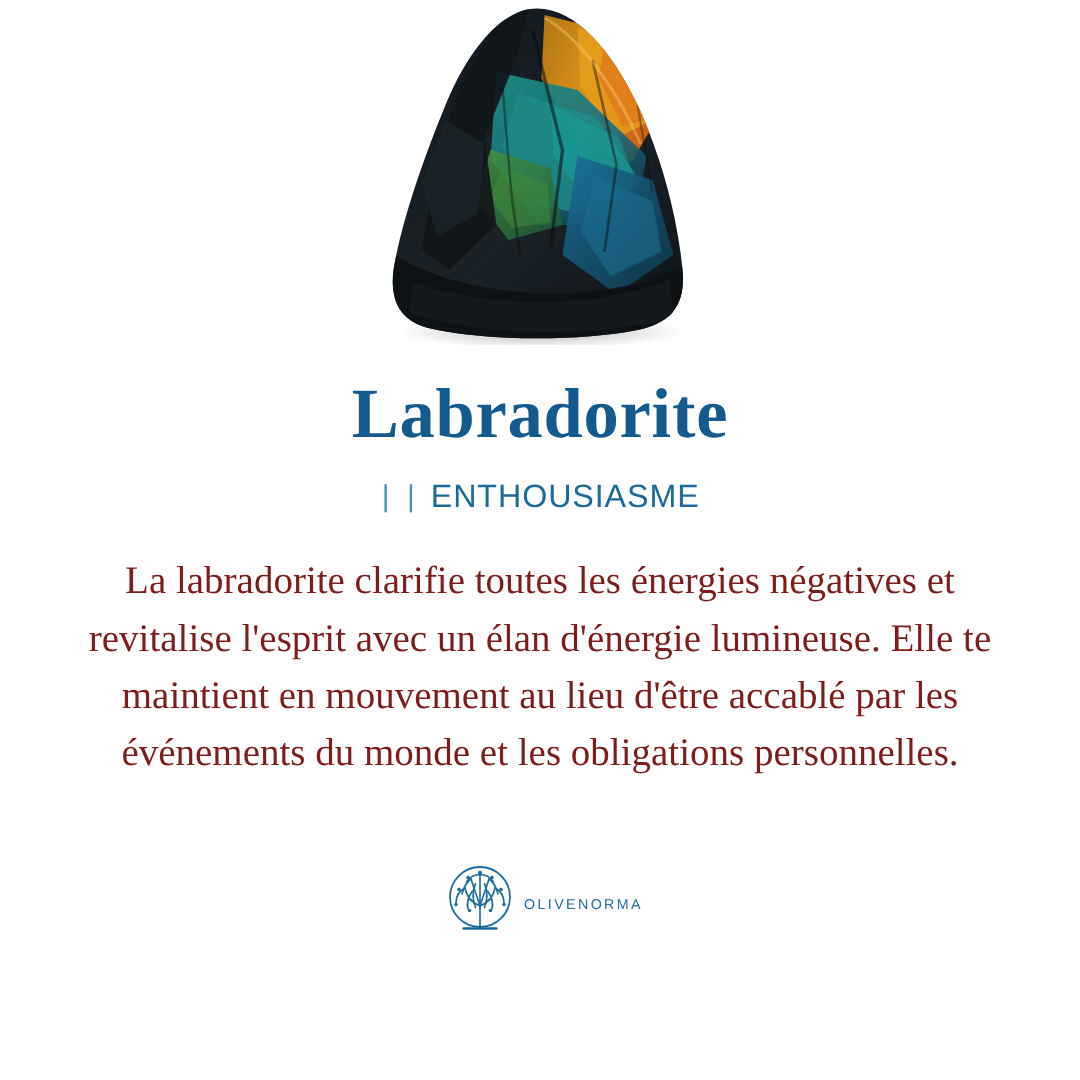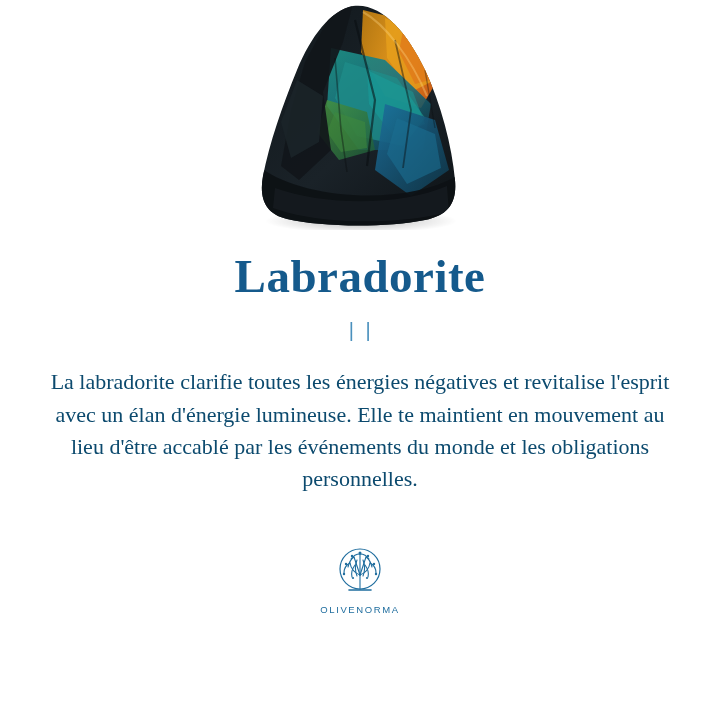--- a/index.html
+++ b/index.html
@@ -73,30 +73,30 @@
     font-size: 20px;
     padding: 0 1px;
   }
 
   
   .description {
     margin-top: 24px;
     width: 628px;
     text-align: center;
     font-family: "Liberation Serif", serif;
-    font-size: 22px;
+    font-size: 26px;
     line-height: 1.47;
-    color: #0c4a6e;
+    color: #7f1d1d;
   }
 
   
   .logo-block {
     margin-top: 27px;
     display: flex;
-    flex-direction: column;
+    flex-direction: row;
     align-items: center;
   }
   .logo-tree {
     display: block;
   }
   .brand {
     margin-top: 3px;
     font-family: "Liberation Sans", sans-serif;
     font-size: 9.5px;
     letter-spacing: 1.6px;
@@ -178,20 +178,21 @@
         </g>
       </svg>
     </div>
   </div>
 
   <div class="title">Labradorite</div>
 
   <div class="keywords">
     <span class="kw-sep">|</span>
     <span class="kw-sep">|</span>
+    <span>ENTHOUSIASME</span>
   </div>
 
   <p class="description">La labradorite clarifie toutes les énergies négatives et revitalise l'esprit avec un élan d'énergie lumineuse. Elle te maintient en mouvement au lieu d'être accablé par les événements du monde et les obligations personnelles.</p>
 
   <div class="logo-block">
     <svg class="logo-tree" width="58" height="56" viewBox="0 0 58 56" xmlns="http://www.w3.org/2000/svg">
       <g fill="none" stroke="#1f6d9e" stroke-width="1.1" stroke-linecap="round">
         <circle cx="29" cy="24" r="20" stroke-width="1.2"></circle>
         <path d="M29 44 L29 30"></path>
         <path d="M29 30 C24 28 20 24 19 18"></path>

